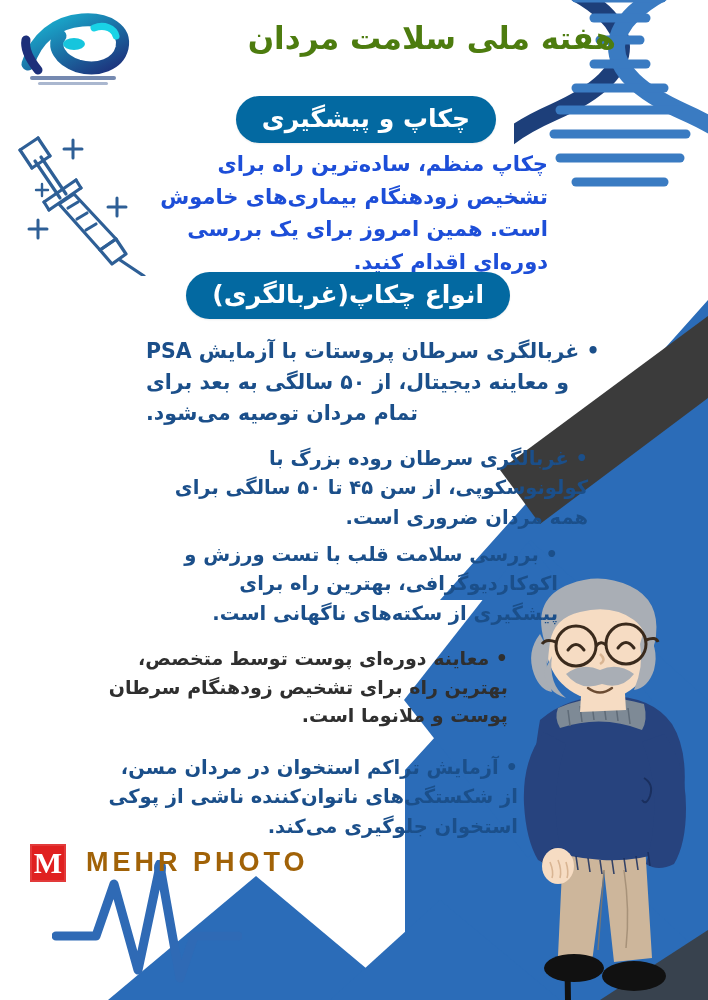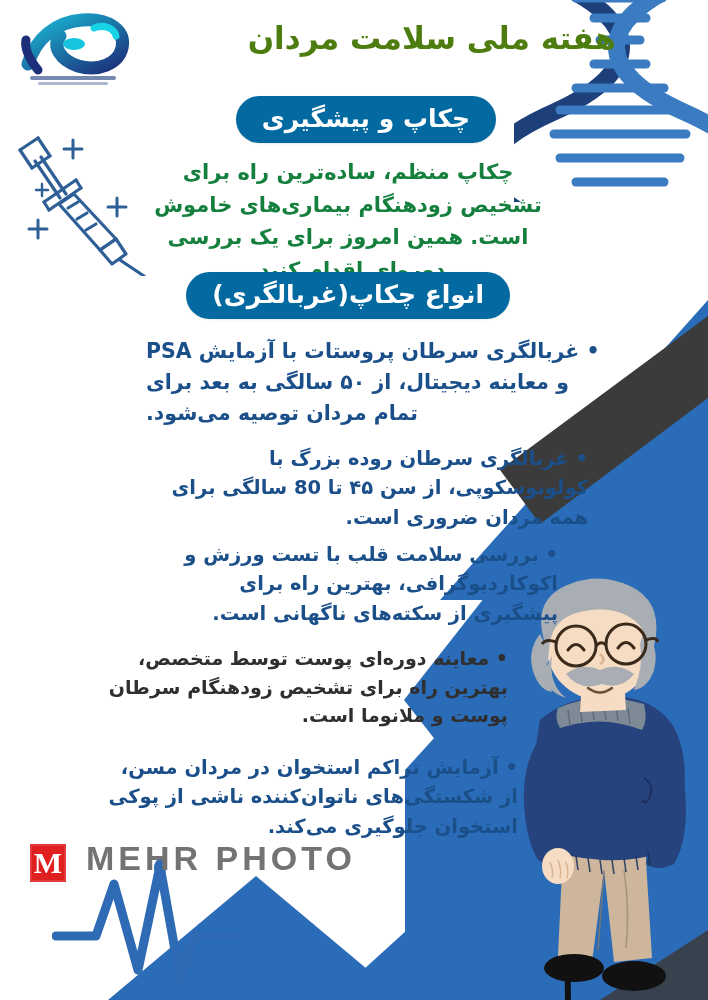--- a/index.html
+++ b/index.html
@@ -82,27 +82,25 @@
     white-space:nowrap;
     box-shadow:0 1px 2px rgba(0,0,0,.08);
   }
 
   .badge-wrap-1 { position:absolute; top:96px; right:212px; }
   .badge-wrap-2 { position:absolute; top:272px; right:198px; }
 
   .intro {
     position:absolute; top:148px; right:160px;
     width:400px;
-    text-align:center;
     direction:rtl;
     font-size:21px;
     font-weight:bold;
     line-height:1.55;
-    color:#15803d;
-    margin-top:8px;
+    color:#1d4ed8;
   }
 
   
   .bullets { position:absolute; top:336px; right:0; left:0; }
 
   .bullet {
     direction:rtl;
     font-weight:bold;
     line-height:1.5;
     margin-bottom:16px;
@@ -110,22 +108,22 @@
 
   .b1 { position:absolute; top:0px;   right:92px; width:470px; font-size:20.5px; color:#1b4f8a; text-align:left; }
   .b2 { position:absolute; top:108px; right:120px; width:420px; font-size:19.5px; color:#1b4f8a; text-align:right; }
   .b3 { position:absolute; top:204px; right:150px; width:390px; font-size:19.5px; color:#1b4f8a; text-align:right; }
   .b4 { position:absolute; top:308px; right:200px; width:400px; font-size:19px;   color:#2f2f2f; text-align:right; }
   .b5 { position:absolute; top:417px; right:190px; width:410px; font-size:19.5px; color:#1b4f8a; text-align:right; }
 
   .watermark {
     position:absolute; left:86px; bottom:122px;
     font-family:"Liberation Sans", sans-serif;
-    font-size:34px; letter-spacing:4px;
-    color:#737373;
+    font-size:27px; letter-spacing:4px;
+    color:#a16207;
     font-weight:bold;
     direction:ltr;
     white-space:nowrap;
   }
 </style>
 </head>
 <body>
 
 <div id="poster">
 
@@ -339,20 +337,20 @@
     </div>
 
     <div class="intro">چکاپ منظم، ساده‌ترین راه برای تشخیص زودهنگام بیماری‌های خاموش است. همین امروز برای یک بررسی دوره‌ای اقدام کنید.</div>
 
     <div class="badge-wrap-2">
       <span class="badge">انواع چکاپ(غربالگری)</span>
     </div>
 
     <div class="bullets">
       <div class="bullet b1">• غربالگری سرطان پروستات با آزمایش PSA و معاینه دیجیتال، از ۵۰ سالگی به بعد برای تمام مردان توصیه می‌شود.</div>
-      <div class="bullet b2">• غربالگری سرطان روده بزرگ با کولونوسکوپی، از سن ۴۵ تا 80 سالگی برای همه مردان ضروری است.</div>
+      <div class="bullet b2">• غربالگری سرطان روده بزرگ با کولونوسکوپی، از سن ۴۵ تا ۵۰ سالگی برای همه مردان ضروری است.</div>
       <div class="bullet b3">• بررسی سلامت قلب با تست ورزش و اکوکاردیوگرافی، بهترین راه برای پیشگیری از سکته‌های ناگهانی است.</div>
       <div class="bullet b4">• معاینه دوره‌ای پوست توسط متخصص، بهترین راه برای تشخیص زودهنگام سرطان پوست و ملانوما است.</div>
       <div class="bullet b5">• آزمایش تراکم استخوان در مردان مسن، از شکستگی‌های ناتوان‌کننده ناشی از پوکی استخوان جلوگیری می‌کند.</div>
     </div>
 
   </div>
 </div>
 
 </body></html>

